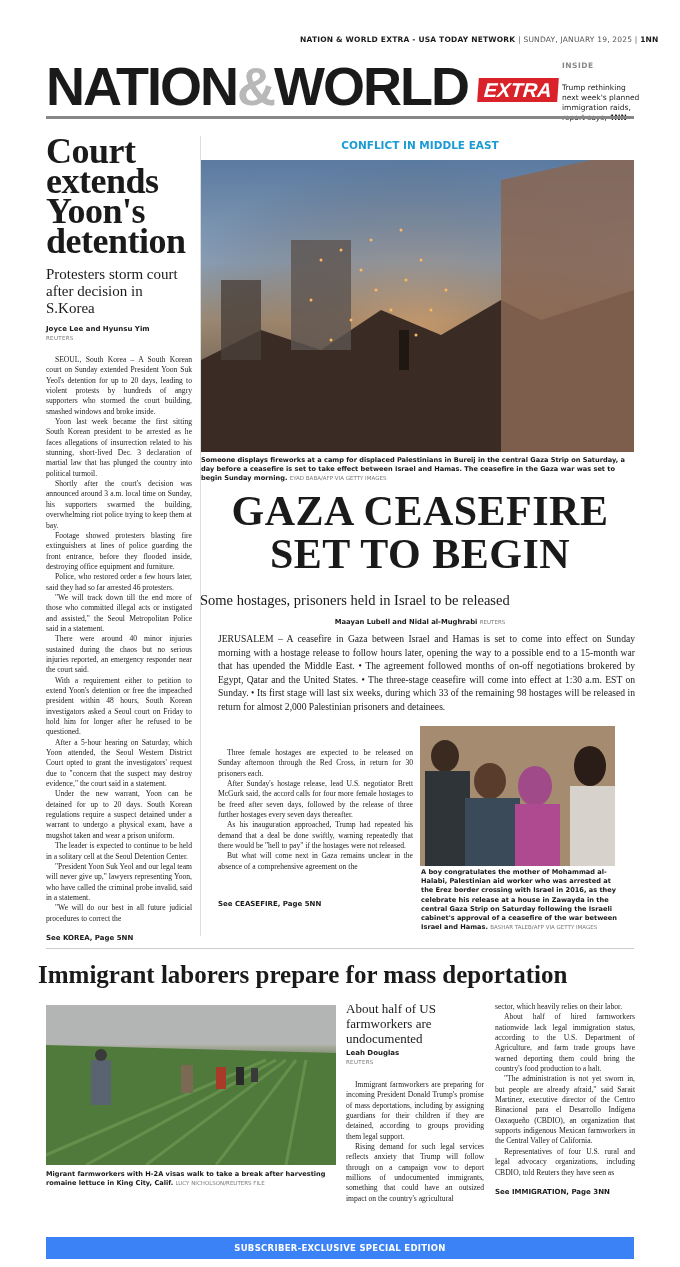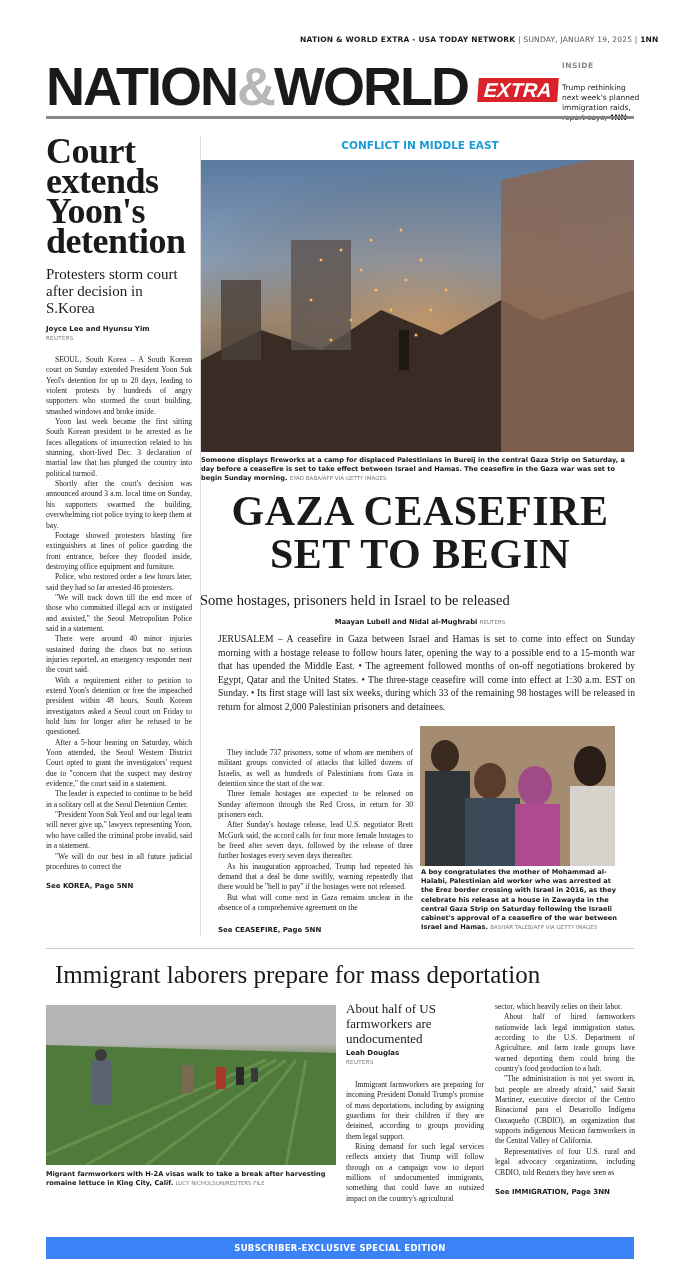--- a/index.html
+++ b/index.html
@@ -27,21 +27,21 @@
 .photo1{left:201px;top:160px;width:433px;height:292px;overflow:hidden;background:linear-gradient(180deg,#5b7aa0 0%,#8aa0b8 35%,#a08f7a 55%,#4a3a30 100%)}
 .cap{font-size:6.6px;font-weight:bold;line-height:9.2px}
 .cap .credit{font-weight:normal;color:#777;font-size:5.5px}
 .hed{left:200px;top:490px;width:440px;text-align:center;font-size:42px;font-weight:bold;line-height:43px;letter-spacing:.5px}
 .deck{left:200px;top:592px;width:440px;text-align:left;font-size:14.5px}
 .byl2{left:200px;top:618px;width:440px;text-align:center;font-size:6.8px;font-weight:bold}
 .lede{left:218px;top:632px;width:417px;font-size:9.6px;line-height:13.6px;text-align:justify}
 .bcol2{left:218px;top:748px;width:195px}
 .photo2{left:420px;top:726px;width:195px;height:140px;overflow:hidden;background:linear-gradient(135deg,#8e7f68,#5a4a3c 50%,#b58a70)}
 .hrule{left:46px;top:948px;width:588px;height:1px;background:#ccc}
-.imm-hed{left:55px;top:961px;width:600px;font-size:25px;font-weight:normal;white-space:nowrap}
+.imm-hed{left:38px;top:961px;width:600px;font-size:25px;font-weight:bold;white-space:nowrap}
 .photo3{left:46px;top:1005px;width:290px;height:160px;overflow:hidden;background:linear-gradient(180deg,#a9acad 0%,#c2c3c0 22%,#6f7c5a 34%,#4f7a3c 60%,#3e6a30 100%)}
 .sub-hed{left:346px;top:1001px;width:130px;font-size:13px;line-height:15px}
 .bcol3{left:346px;top:1080px;width:138px}
 .bcol4{left:495px;top:1002px;width:140px}
 .footer{left:46px;top:1237px;width:588px;height:22px;background:#3b82f6;color:#fff;text-align:center;font-size:8.5px;font-weight:bold;line-height:22px;letter-spacing:.3px}
 </style>
 </head>
 <body>
 
 <div class="abs topline sans">
@@ -68,20 +68,21 @@
   <div class="body" style="margin-top:14px" id="korea-body">
       <p>SEOUL, South Korea – A South Korean court on Sunday extended President Yoon Suk Yeol's detention for up to 20 days, leading to violent protests by hundreds of angry supporters who stormed the court building, smashed windows and broke inside.</p>
       <p>Yoon last week became the first sitting South Korean president to be arrested as he faces allegations of insurrection related to his stunning, short-lived Dec. 3 declaration of martial law that has plunged the country into political turmoil.</p>
       <p>Shortly after the court's decision was announced around 3 a.m. local time on Sunday, his supporters swarmed the building, overwhelming riot police trying to keep them at bay.</p>
       <p>Footage showed protesters blasting fire extinguishers at lines of police guarding the front entrance, before they flooded inside, destroying office equipment and furniture.</p>
       <p>Police, who restored order a few hours later, said they had so far arrested 46 protesters.</p>
       <p>"We will track down till the end more of those who committed illegal acts or instigated and assisted," the Seoul Metropolitan Police said in a statement.</p>
       <p>There were around 40 minor injuries sustained during the chaos but no serious injuries reported, an emergency responder near the court said.</p>
       <p>With a requirement either to petition to extend Yoon's detention or free the impeached president within 48 hours, South Korean investigators asked a Seoul court on Friday to hold him for longer after he refused to be questioned.</p>
       <p>After a 5-hour hearing on Saturday, which Yoon attended, the Seoul Western District Court opted to grant the investigators' request due to "concern that the suspect may destroy evidence," the court said in a statement.</p>
+      <p>Under the new warrant, Yoon can be detained for up to 20 days. South Korean regulations require a suspect detained under a warrant to undergo a physical exam, have a mugshot taken and wear a prison uniform.</p>
       <p>The leader is expected to continue to be held in a solitary cell at the Seoul Detention Center.</p>
       <p>"President Yoon Suk Yeol and our legal team will never give up," lawyers representing Yoon, who have called the criminal probe invalid, said in a statement.</p>
       <p>"We will do our best in all future judicial procedures to correct the</p>
     </div>
   <div class="see sans">See  KOREA, Page 5NN</div>
 </div>
 
 <div class="abs vsep"></div>
 
 <div class="abs kicker sans">CONFLICT IN MIDDLE EAST</div>
@@ -129,27 +130,26 @@
 </div>
 <div class="abs deck">Some hostages, prisoners held in Israel to be released</div>
 <div class="abs byl2 sans">
   <span>Maayan Lubell and Nidal al-Mughrabi</span>
   <span style="font-weight:normal;color:#777;font-size:5.5px">REUTERS</span>
 </div>
 <div class="abs lede">JERUSALEM – A ceasefire in Gaza between Israel and Hamas is set to come into effect on Sunday morning with a hostage release to follow hours later, opening the way to a possible end to a 15-month war that has upended the Middle East. • The agreement followed months of on-off negotiations brokered by Egypt, Qatar and the United States. • The three-stage ceasefire will come into effect at 1:30 a.m. EST on Sunday. • Its first stage will last six weeks, during which 33 of the remaining 98 hostages will be released in return for almost 2,000 Palestinian prisoners and detainees.</div>
 
 <div class="abs bcol2">
   <div class="body" id="gaza-body">
-      <p>They include 737 prisoners, some of whom are members of militant groups convicted of attacks that killed dozens of Israelis, as well as hundreds of Palestinians from Gaza in detention since the start of the war.</p>
       <p>Three female hostages are expected to be released on Sunday afternoon through the Red Cross, in return for 30 prisoners each.</p>
       <p>After Sunday's hostage release, lead U.S. negotiator Brett McGurk said, the accord calls for four more female hostages to be freed after seven days, followed by the release of three further hostages every seven days thereafter.</p>
       <p>As his inauguration approached, Trump had repeated his demand that a deal be done swiftly, warning repeatedly that there would be "hell to pay" if the hostages were not released.</p>
       <p>But what will come next in Gaza remains unclear in the absence of a comprehensive agreement on the</p>
     </div>
-  <div class="see sans" style="margin-top:12px">See  CEASEFIRE, Page 5NN</div>
+  <div class="see sans" style="margin-top:28px">See  CEASEFIRE, Page 5NN</div>
 </div>
 
 <div class="abs photo2">
   <svg width="195" height="140" viewBox="0 0 195 140">
     <rect width="195" height="140" fill="#a58c70"></rect>
     <ellipse cx="25" cy="30" rx="14" ry="16" fill="#3a2a20"></ellipse>
     <rect x="5" y="45" width="45" height="95" fill="#2f3438"></rect>
     <ellipse cx="70" cy="55" rx="16" ry="18" fill="#5a3c2c"></ellipse>
     <rect x="45" y="72" width="55" height="68" fill="#3a4a58"></rect>
     <ellipse cx="115" cy="60" rx="17" ry="20" fill="#a04a8a"></ellipse>

